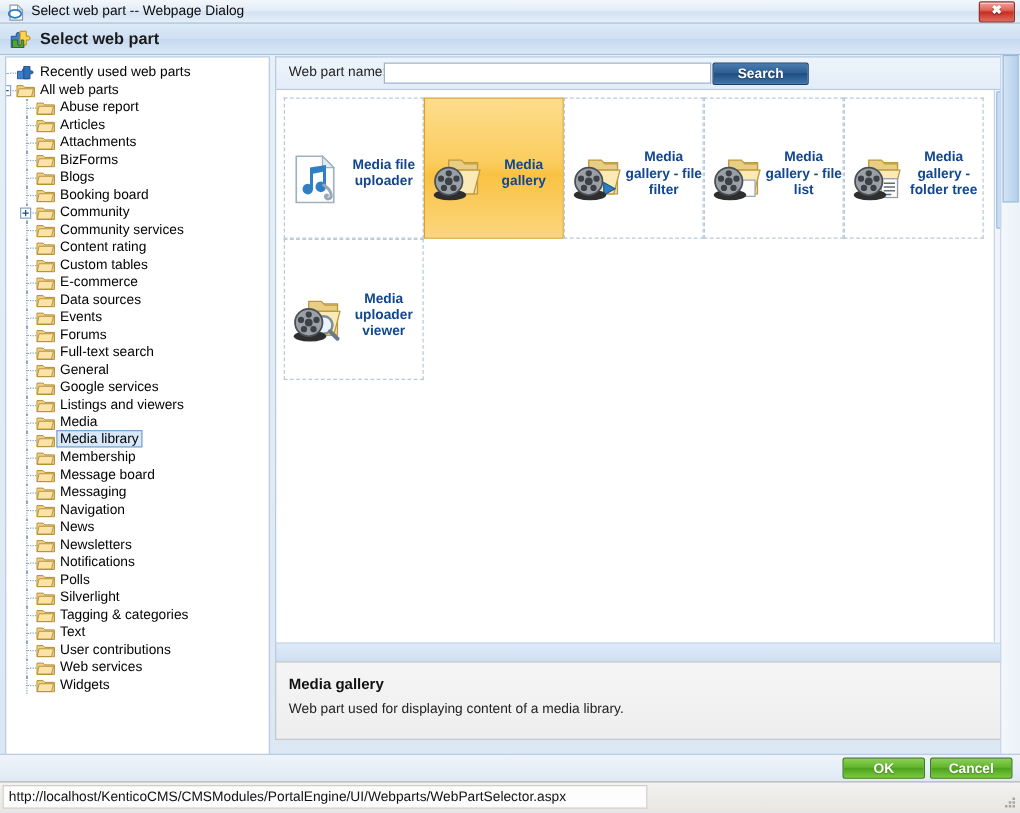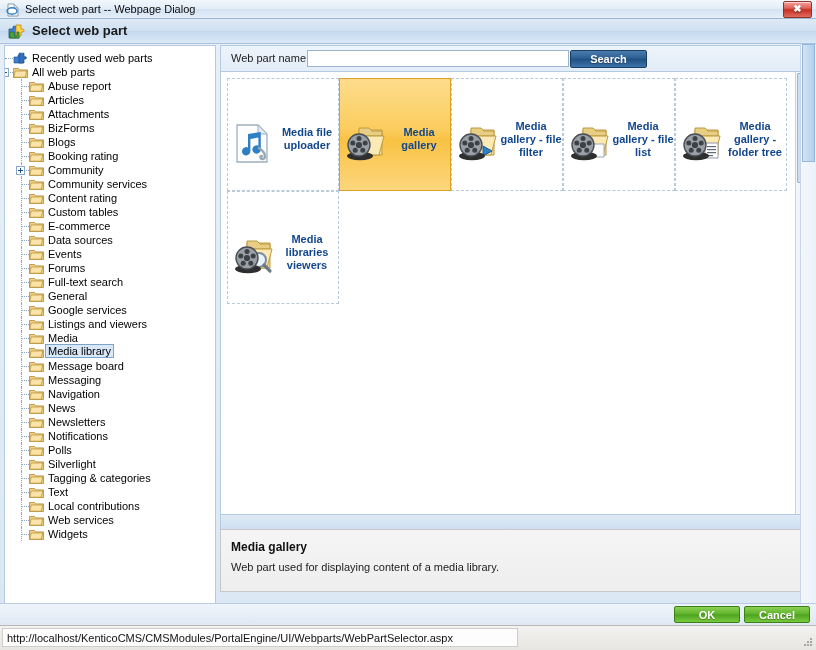--- a/index.html
+++ b/index.html
@@ -346,21 +346,21 @@
               </svg></span>
             <span class="tlabel" style="left: 43px;">Blogs</span>
           </div>
           <div class="tnode">
             <span class="dots" style="left: 16px; width: 8px;"></span>
             <span class="vline" style="left: 16px;"></span>
             <span class="folder" style="left: 24px;"><svg width="15" height="12" viewBox="0 0 15 12">
                 <path d="M0.5 2.5h5l1.3 1.4h7.7v7.6H0.5z" fill="#f2d08a" stroke="#b08c30" stroke-width=".8"></path>
                 <path d="M2.2 5h11.6l-1.6 6.2H0.8z" fill="#fbe3a8" stroke="#b08c30" stroke-width=".7"></path>
               </svg></span>
-            <span class="tlabel" style="left: 43px;">Booking rating</span>
+            <span class="tlabel" style="left: 43px;">Booking board</span>
           </div>
           <div class="tnode">
             <span class="dots" style="left: 16px; width: 8px;"></span>
             <span class="vline" style="left: 16px;"></span>
             <span class="plus expandable" style="left: 11px;"></span>
             <span class="folder" style="left: 24px;"><svg width="15" height="12" viewBox="0 0 15 12">
                 <path d="M0.5 2.5h5l1.3 1.4h7.7v7.6H0.5z" fill="#f2d08a" stroke="#b08c30" stroke-width=".8"></path>
                 <path d="M2.2 5h11.6l-1.6 6.2H0.8z" fill="#fbe3a8" stroke="#b08c30" stroke-width=".7"></path>
               </svg></span>
             <span class="tlabel" style="left: 43px;">Community</span>
@@ -482,20 +482,29 @@
               </svg></span>
             <span class="tlabel sel" style="left: 43px;">Media library</span>
           </div>
           <div class="tnode">
             <span class="dots" style="left: 16px; width: 8px;"></span>
             <span class="vline" style="left: 16px;"></span>
             <span class="folder" style="left: 24px;"><svg width="15" height="12" viewBox="0 0 15 12">
                 <path d="M0.5 2.5h5l1.3 1.4h7.7v7.6H0.5z" fill="#f2d08a" stroke="#b08c30" stroke-width=".8"></path>
                 <path d="M2.2 5h11.6l-1.6 6.2H0.8z" fill="#fbe3a8" stroke="#b08c30" stroke-width=".7"></path>
               </svg></span>
+            <span class="tlabel" style="left: 43px;">Membership</span>
+          </div>
+          <div class="tnode">
+            <span class="dots" style="left: 16px; width: 8px;"></span>
+            <span class="vline" style="left: 16px;"></span>
+            <span class="folder" style="left: 24px;"><svg width="15" height="12" viewBox="0 0 15 12">
+                <path d="M0.5 2.5h5l1.3 1.4h7.7v7.6H0.5z" fill="#f2d08a" stroke="#b08c30" stroke-width=".8"></path>
+                <path d="M2.2 5h11.6l-1.6 6.2H0.8z" fill="#fbe3a8" stroke="#b08c30" stroke-width=".7"></path>
+              </svg></span>
             <span class="tlabel" style="left: 43px;">Message board</span>
           </div>
           <div class="tnode">
             <span class="dots" style="left: 16px; width: 8px;"></span>
             <span class="vline" style="left: 16px;"></span>
             <span class="folder" style="left: 24px;"><svg width="15" height="12" viewBox="0 0 15 12">
                 <path d="M0.5 2.5h5l1.3 1.4h7.7v7.6H0.5z" fill="#f2d08a" stroke="#b08c30" stroke-width=".8"></path>
                 <path d="M2.2 5h11.6l-1.6 6.2H0.8z" fill="#fbe3a8" stroke="#b08c30" stroke-width=".7"></path>
               </svg></span>
             <span class="tlabel" style="left: 43px;">Messaging</span>
@@ -572,21 +581,21 @@
               </svg></span>
             <span class="tlabel" style="left: 43px;">Text</span>
           </div>
           <div class="tnode">
             <span class="dots" style="left: 16px; width: 8px;"></span>
             <span class="vline" style="left: 16px;"></span>
             <span class="folder" style="left: 24px;"><svg width="15" height="12" viewBox="0 0 15 12">
                 <path d="M0.5 2.5h5l1.3 1.4h7.7v7.6H0.5z" fill="#f2d08a" stroke="#b08c30" stroke-width=".8"></path>
                 <path d="M2.2 5h11.6l-1.6 6.2H0.8z" fill="#fbe3a8" stroke="#b08c30" stroke-width=".7"></path>
               </svg></span>
-            <span class="tlabel" style="left: 43px;">Local contributions</span>
+            <span class="tlabel" style="left: 43px;">User contributions</span>
           </div>
           <div class="tnode">
             <span class="dots" style="left: 16px; width: 8px;"></span>
             <span class="vline" style="left: 16px;"></span>
             <span class="folder" style="left: 24px;"><svg width="15" height="12" viewBox="0 0 15 12">
                 <path d="M0.5 2.5h5l1.3 1.4h7.7v7.6H0.5z" fill="#f2d08a" stroke="#b08c30" stroke-width=".8"></path>
                 <path d="M2.2 5h11.6l-1.6 6.2H0.8z" fill="#fbe3a8" stroke="#b08c30" stroke-width=".7"></path>
               </svg></span>
             <span class="tlabel" style="left: 43px;">Web services</span>
           </div>
@@ -715,21 +724,21 @@
                   <ellipse cx="20" cy="37" rx="13" ry="4.2" fill="#2e2e2e"></ellipse>
                   <circle cx="19" cy="26" r="11" fill="#9aa0a6" stroke="#4a4f55" stroke-width="1.4"></circle>
                   <circle cx="19" cy="26" r="3.1" fill="#3c4146"></circle>
                   <circle cx="19" cy="19.6" r="2.5" fill="#3c4146"></circle>
                   <circle cx="25.2" cy="23.9" r="2.5" fill="#3c4146"></circle>
                   <circle cx="22.8" cy="31.3" r="2.5" fill="#3c4146"></circle>
                   <circle cx="15.2" cy="31.3" r="2.5" fill="#3c4146"></circle>
                   <circle cx="12.8" cy="23.9" r="2.5" fill="#3c4146"></circle>
                 </svg>
               </div>
-              <div class="cardlabel">Media libraries viewers</div>
+              <div class="cardlabel">Media uploader viewer</div>
             </div>
           </div>
         <div class="vscroll" style="top:0;height:442px;">
           <div class="thumb" style="top:1px;height:110px;"></div>
         </div>
       </div>
 
       <div class="descwrap">
         <div class="descband"></div>
         <div class="descbox">

